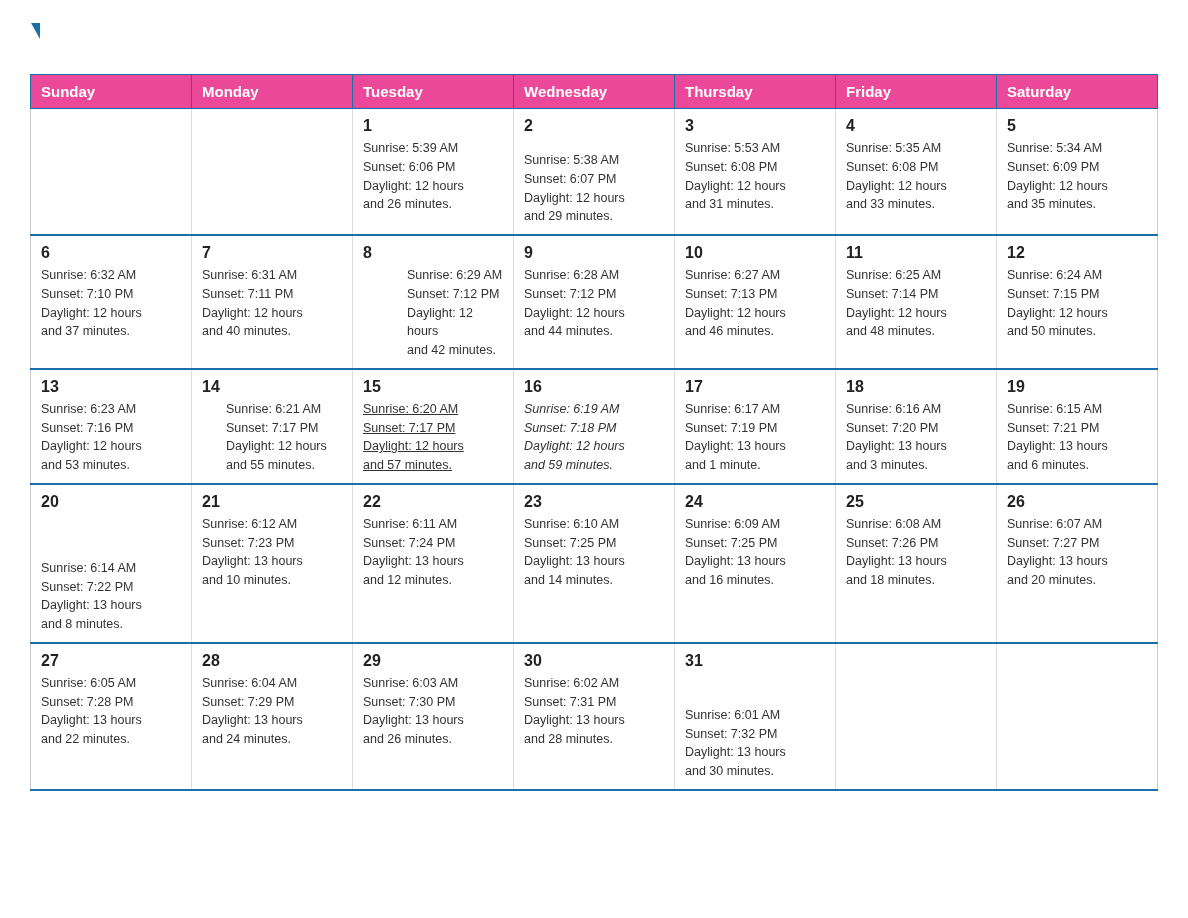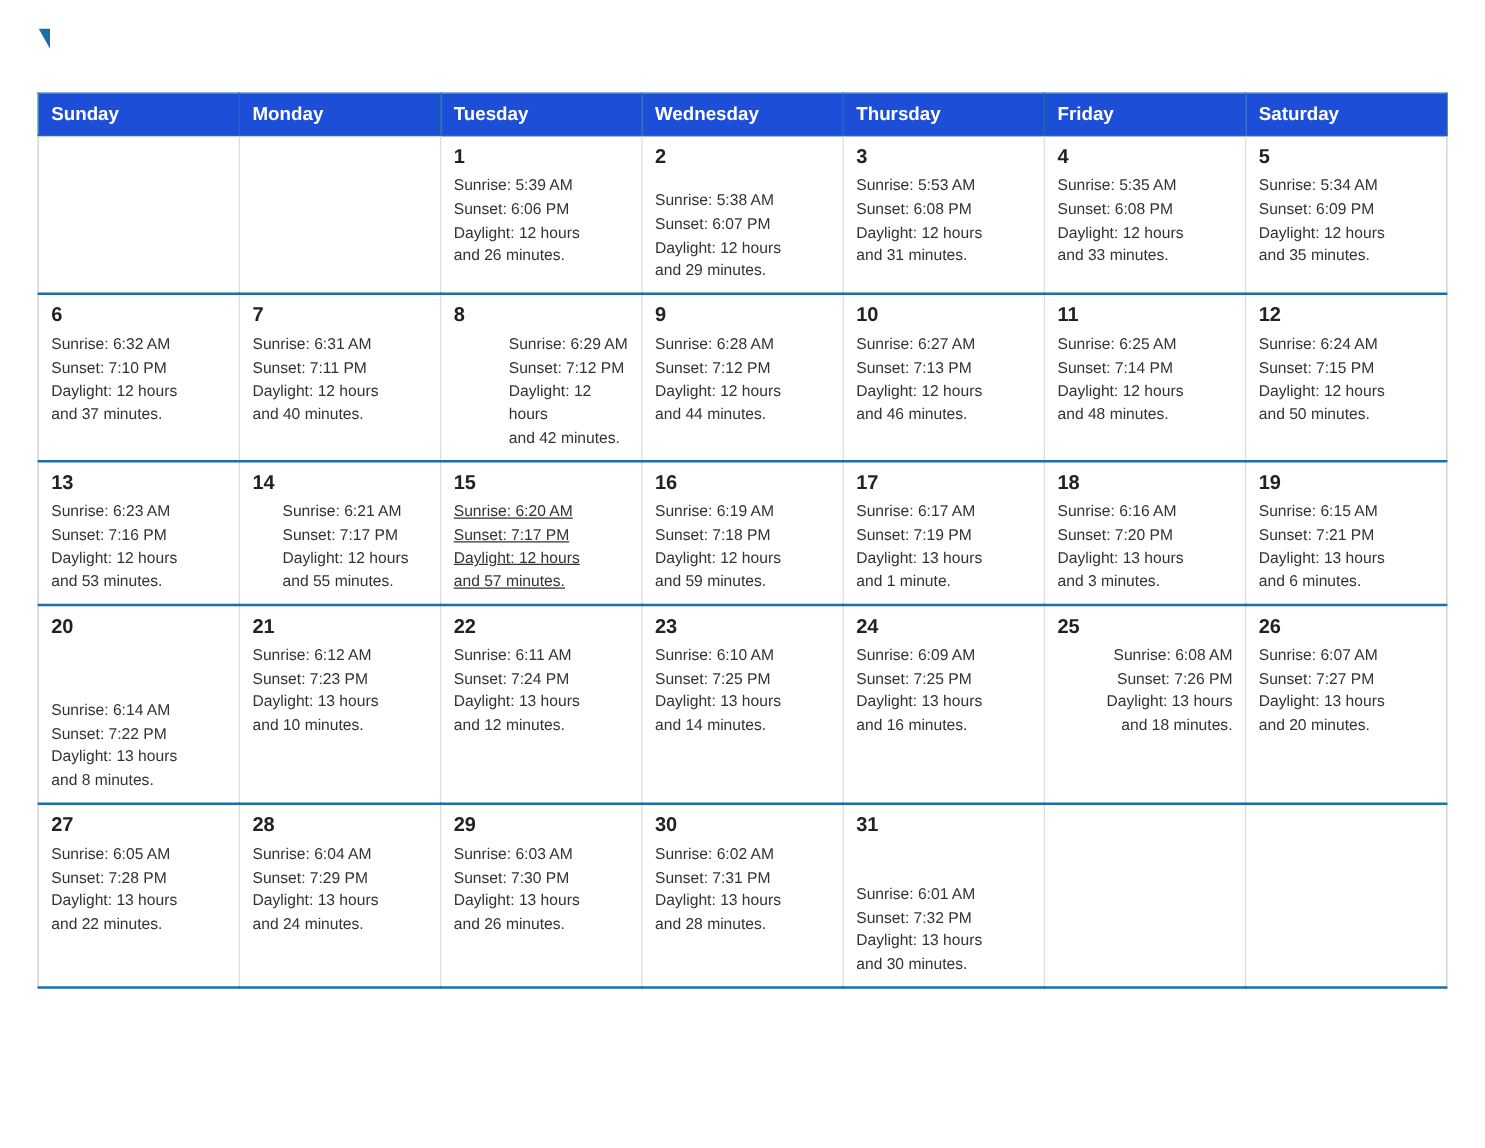--- a/index.html
+++ b/index.html
@@ -27,21 +27,21 @@
       font-size: 18px;
       color: #333;
       margin-bottom: 12px;
     }
     .calendar {
       width: 100%;
       border-collapse: collapse;
       border: 1px solid #ccc;
     }
     .calendar thead tr th {
-      background-color: #1d4ed8;
+      background-color: #ec4899;
       color: #fff;
       font-size: 15px;
       font-weight: bold;
       padding: 8px 10px;
       text-align: left;
       border: 1px solid #1a6fa8;
     }
     .calendar tbody tr {
       border-bottom: 2px solid #1a6fa8;
     }
@@ -234,21 +234,21 @@
         </td>
         <td>
           <span class="day-number">15</span>
           <div class="day-info" style="white-space: pre-line; text-decoration: underline;">Sunrise: 6:20 AM
 Sunset: 7:17 PM
 Daylight: 12 hours
 and 57 minutes.</div>
         </td>
         <td>
           <span class="day-number">16</span>
-          <div class="day-info" style="white-space: pre-line;">Sunrise: 6:19 AM
+          <div class="day-info" style="white-space: pre-line; font-style: italic;">Sunrise: 6:19 AM
 Sunset: 7:18 PM
 Daylight: 12 hours
 and 59 minutes.</div>
         </td>
         <td>
           <span class="day-number">17</span>
           <div class="day-info" style="white-space: pre-line;">Sunrise: 6:17 AM
 Sunset: 7:19 PM
 Daylight: 13 hours
 and 1 minute.</div>
@@ -299,21 +299,21 @@
         </td>
         <td>
           <span class="day-number">24</span>
           <div class="day-info" style="white-space: pre-line;">Sunrise: 6:09 AM
 Sunset: 7:25 PM
 Daylight: 13 hours
 and 16 minutes.</div>
         </td>
         <td>
           <span class="day-number">25</span>
-          <div class="day-info" style="white-space: pre-line; text-align: right;">Sunrise: 6:08 AM
+          <div class="day-info" style="white-space: pre-line;">Sunrise: 6:08 AM
 Sunset: 7:26 PM
 Daylight: 13 hours
 and 18 minutes.</div>
         </td>
         <td>
           <span class="day-number">26</span>
           <div class="day-info" style="white-space: pre-line;">Sunrise: 6:07 AM
 Sunset: 7:27 PM
 Daylight: 13 hours
 and 20 minutes.</div>

